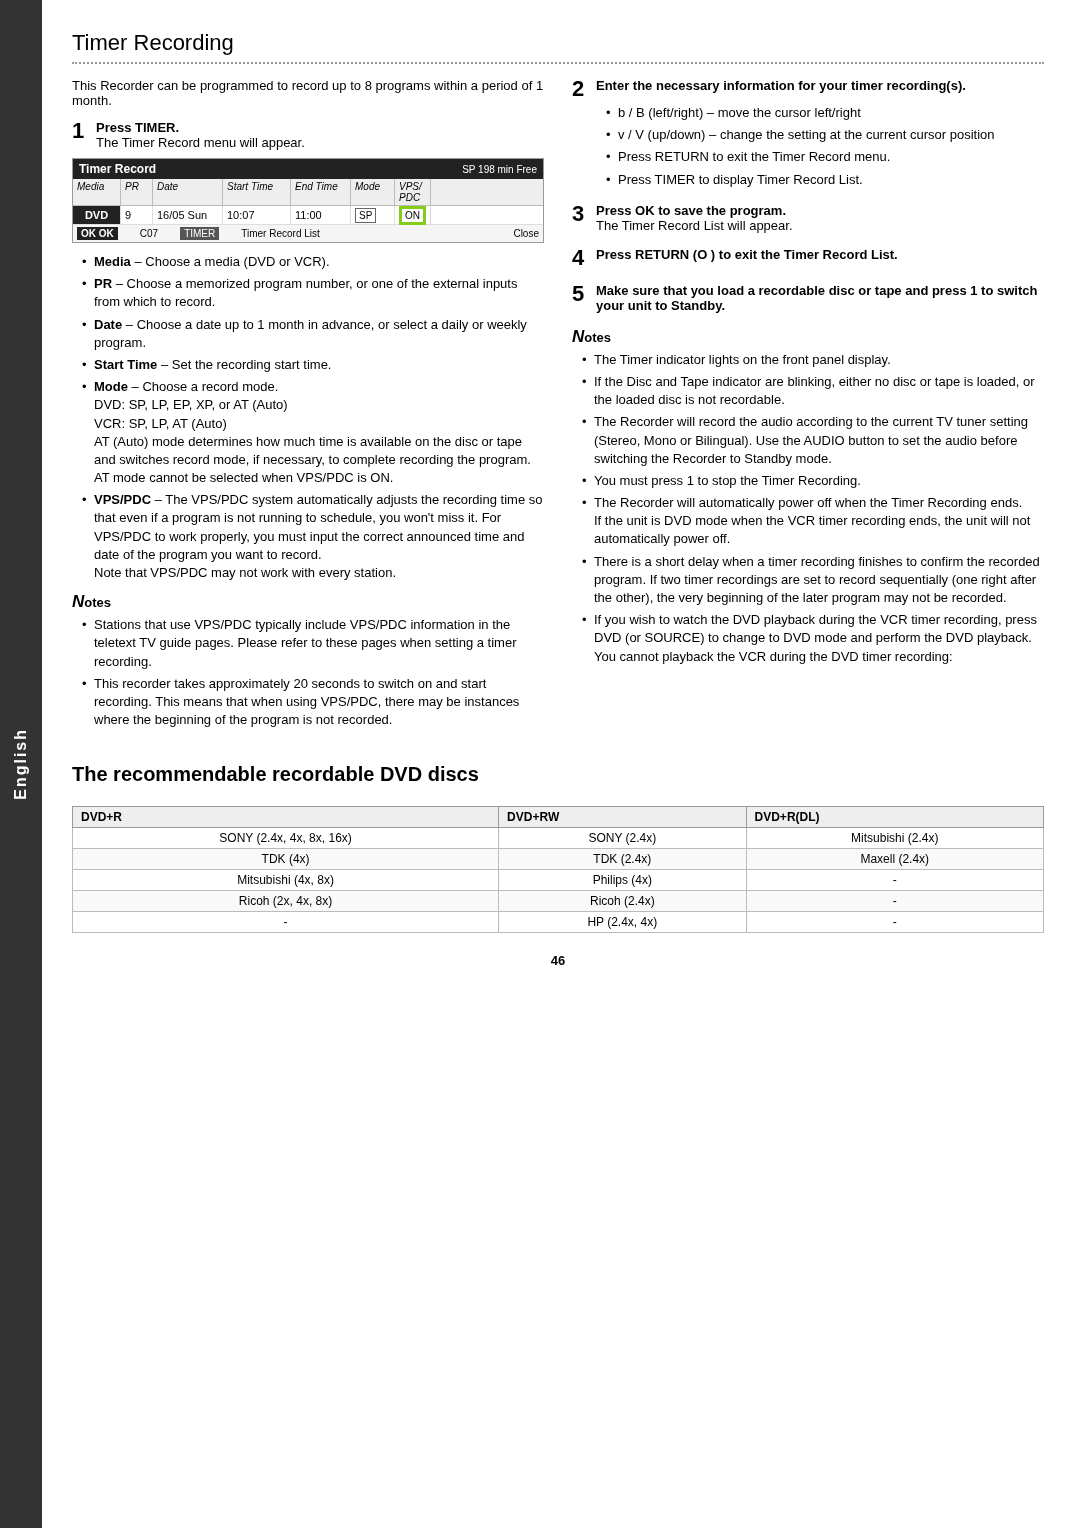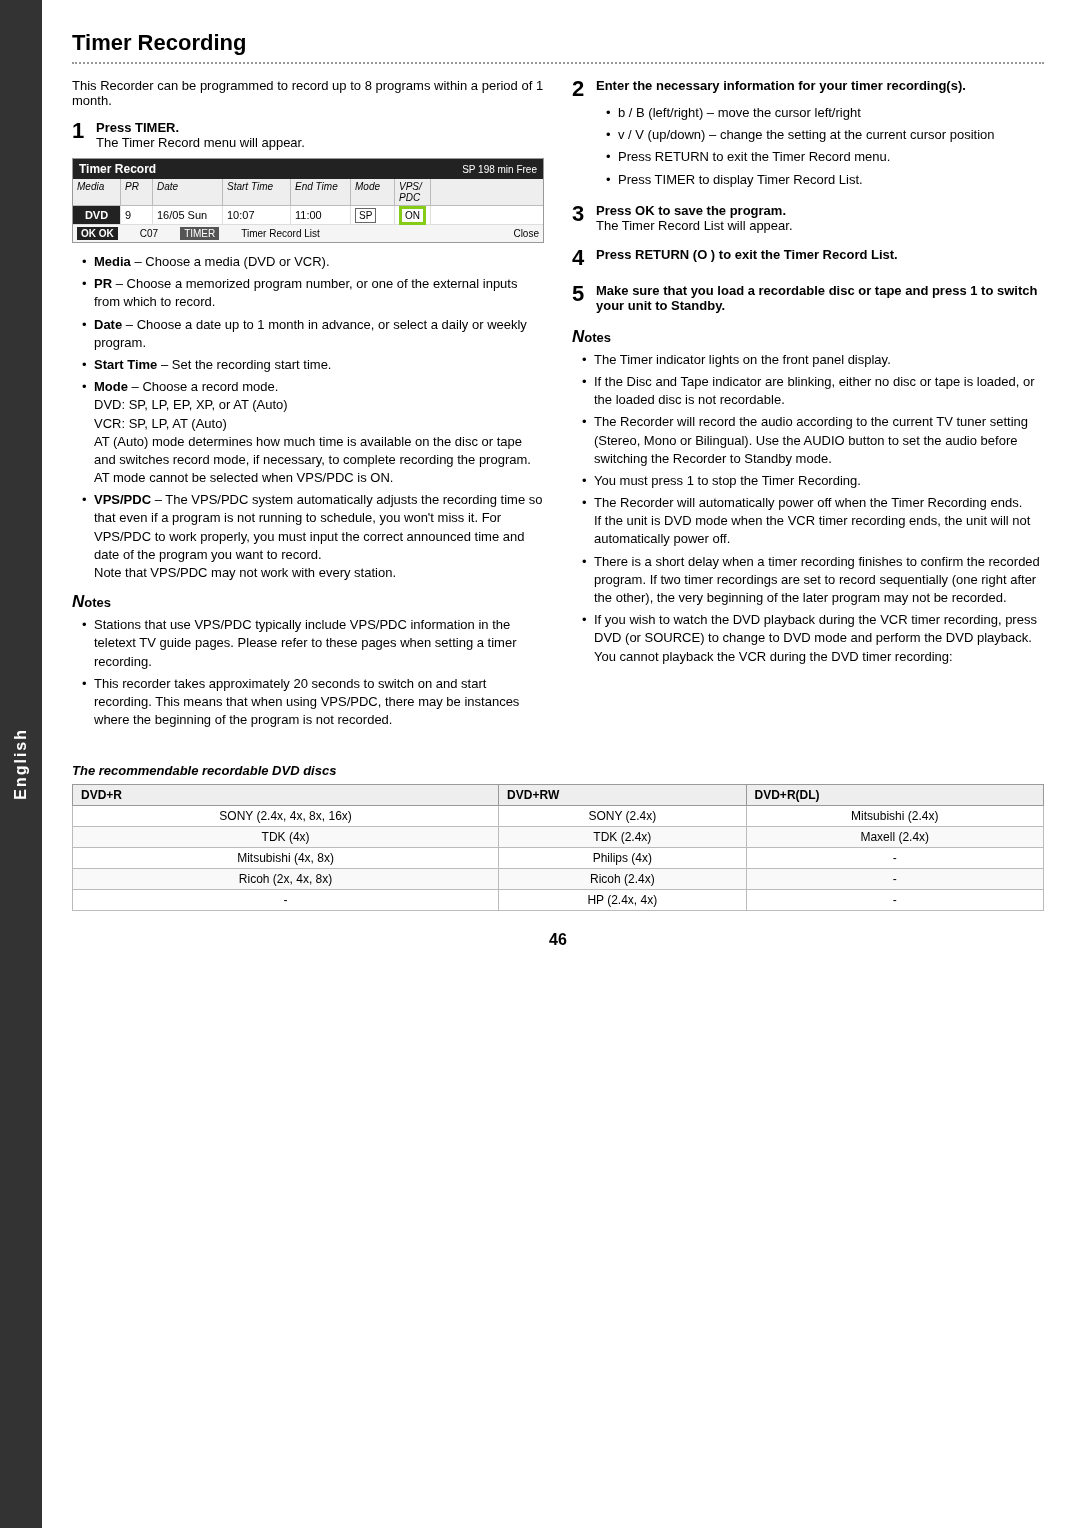--- a/index.html
+++ b/index.html
@@ -37,21 +37,21 @@
       letter-spacing: 2px;
     }
 
     .main-content {
       flex: 1;
       padding: 30px 36px 30px 30px;
     }
 
     .page-title {
       font-size: 22px;
-      font-weight: bold;
+      font-weight: normal;
       margin-bottom: 6px;
     }
 
     .dotted-divider {
       border: none;
       border-top: 2px dotted #999;
       margin-bottom: 14px;
     }
 
     .two-column {
@@ -230,24 +230,23 @@
       font-size: 13px;
       font-weight: bold;
     }
 
     
     .dvd-table-section {
       margin-top: 20px;
     }
 
     .dvd-table-title {
-      font-size: 13px;
-      font-weight: bold;
-      margin-bottom: 6px;
-      font-style: italic;
+      font-size: 20px;
+      font-weight: bold;
+      margin-bottom: 20px;
     }
 
     .dvd-table {
       width: 100%;
       border-collapse: collapse;
       font-size: 12px;
     }
 
     .dvd-table th {
       border: 1px solid #999;
@@ -263,21 +262,21 @@
       text-align: center;
     }
 
     .dvd-table tr:nth-child(even) td {
       background: #f9f9f9;
     }
 
     .page-number {
       text-align: center;
       font-weight: bold;
-      font-size: 16px;
+      font-size: 13px;
       margin-top: 20px;
     }
 
     .step-content-indent {
       margin-left: 24px;
     }
 
     .bold-term {
       font-weight: bold;
     }

